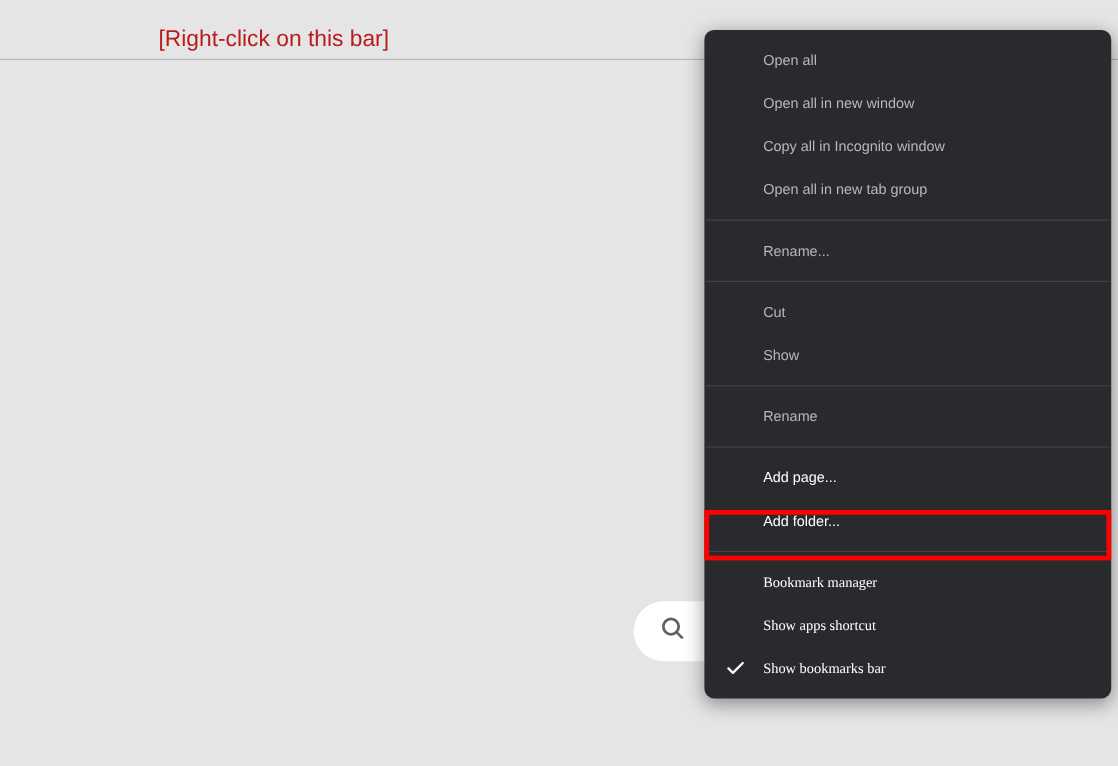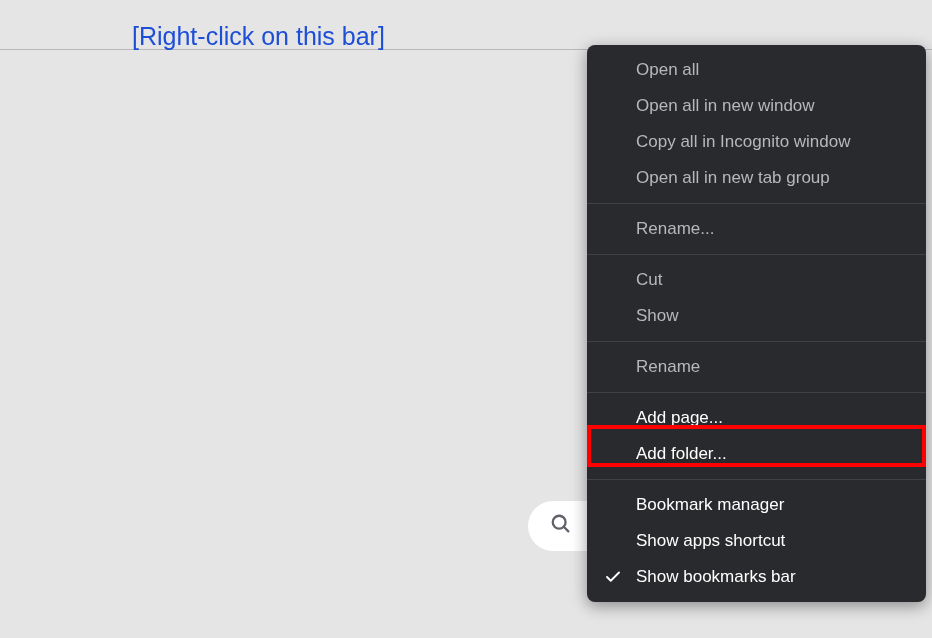--- a/index.html
+++ b/index.html
@@ -19,43 +19,43 @@
       width: 100%;
       height: 50px;
       background: #e5e5e5;
       border-bottom: 1px solid #b8b8b8;
       position: relative;
     }
     .hint-text {
       position: absolute;
       left: 132px;
       top: 22px;
-      color: #1d4ed8;
-      font-size: 25px;
+      color: #b91c1c;
+      font-size: 19px;
       font-family: "Segoe UI", Arial, sans-serif;
     }
     .context-menu {
       position: absolute;
       top: 25px;
       left: 587px;
       width: 339px;
       background: #292a2d;
       border-radius: 8px;
-      font-size: 17px;
+      font-size: 12px;
       color: #b6b8ba;
       overflow: hidden;
       box-shadow: 0 4px 16px rgba(0,0,0,0.4);
-      margin-top: 20px;
     }
     .menu-group {
       padding: 7px 0;
       border-bottom: 1px solid #3f4144;
     }
     .menu-group:last-child {
       border-bottom: none;
+      font-family: Liberation Serif, serif;
     }
     .menu-item {
       height: 36px;
       padding-left: 49px;
       padding-right: 16px;
       display: flex;
       align-items: center;
       cursor: pointer;
       position: relative;
     }

